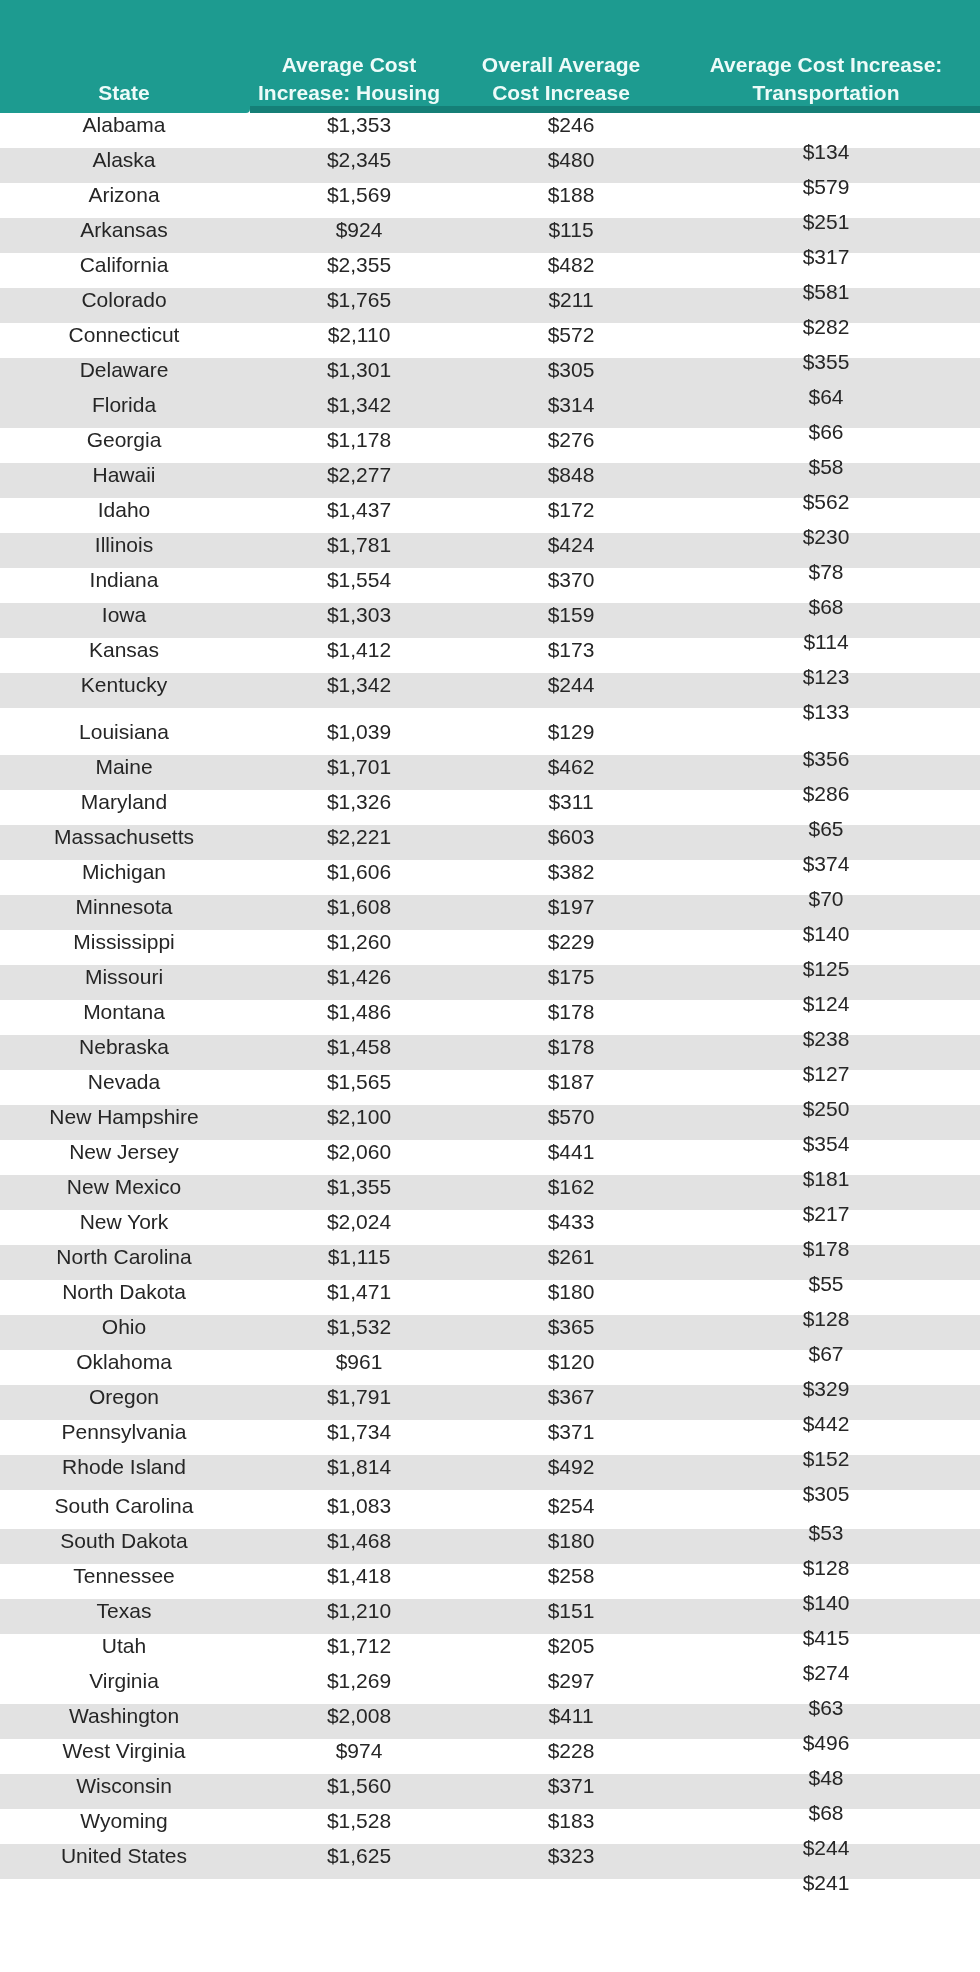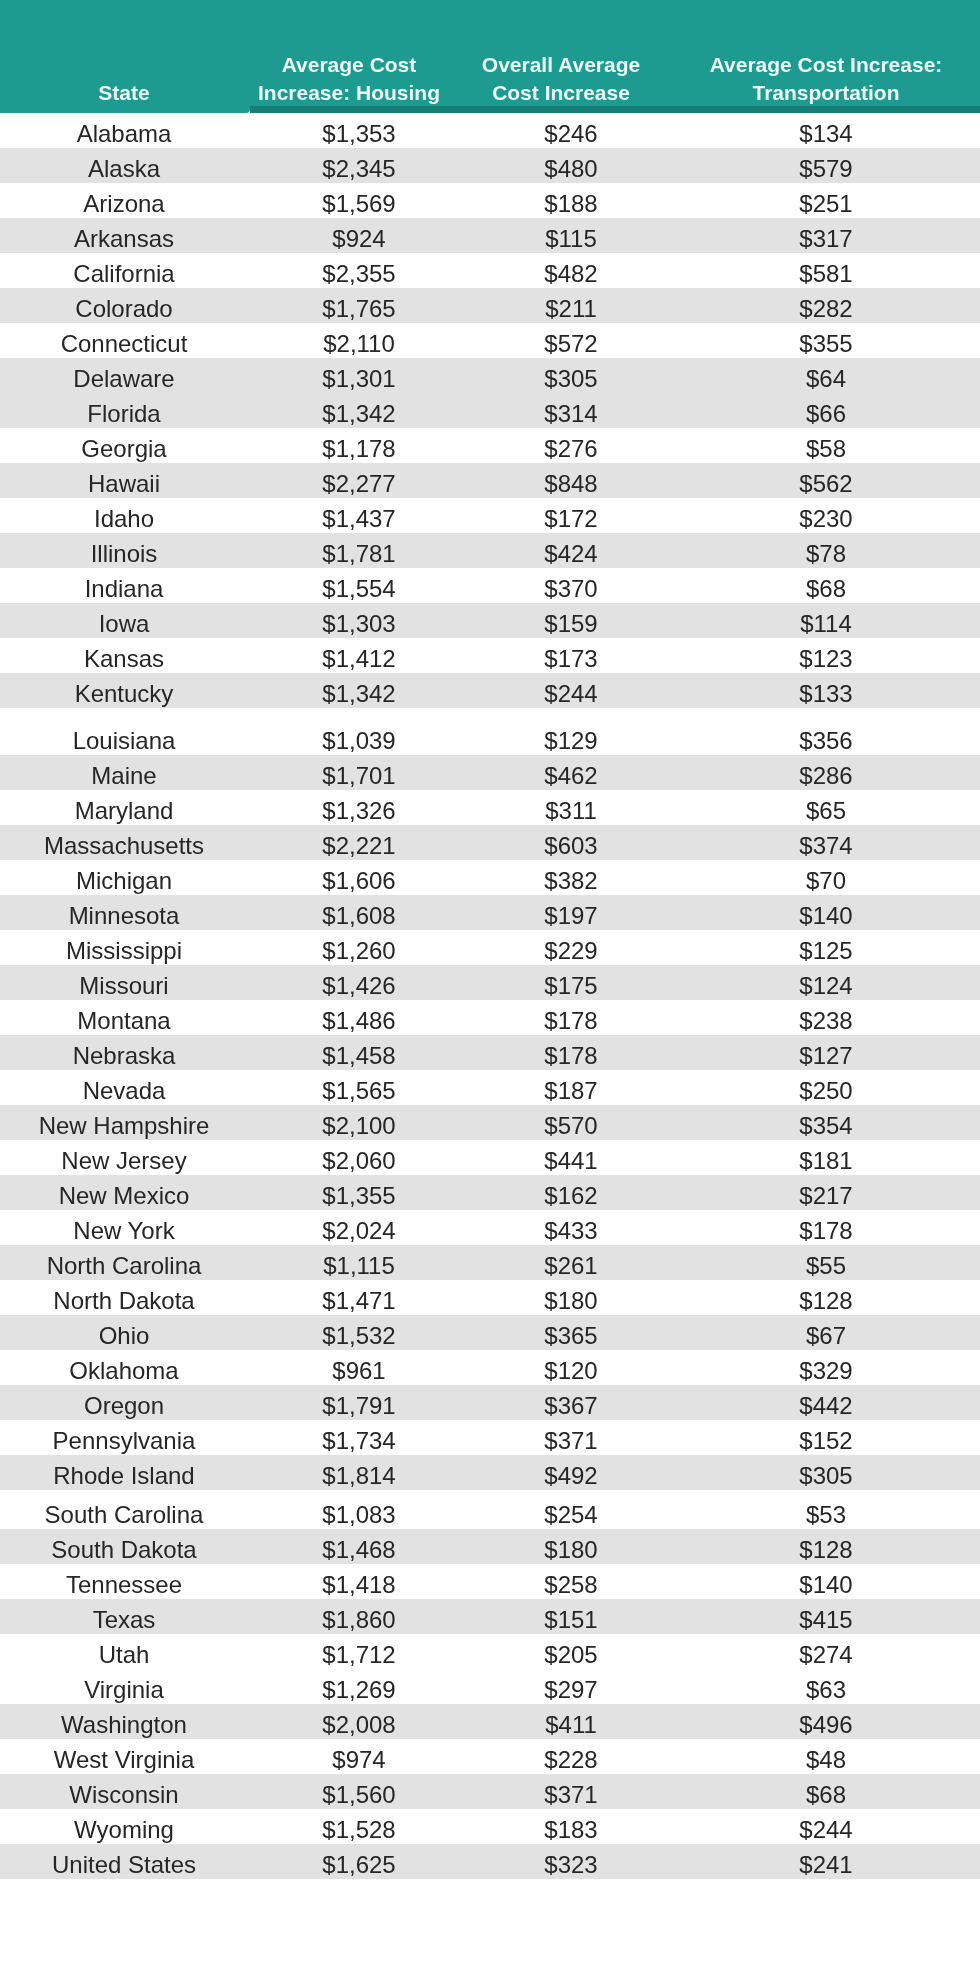--- a/index.html
+++ b/index.html
@@ -31,24 +31,24 @@
     padding: 0 6px;
     box-sizing: border-box;
   }
   .header-seam { display: flex; height: 7px; }
   .seam-left  { width: 250px; background: var(--header-bg, #1d9b90); border-bottom-right-radius: 4px; }
   .seam-right { flex: 1; background: var(--header-underline, #157f77); }
   
   .tbody { width: 100%; }
   .row {
     display: flex;
-    align-items: flex-end;
+    align-items: flex-start;
     height: 35px;
     background: #ffffff;
-    font-size: 24px;
+    font-size: 21px;
   }
   .row.alt { background: var(--stripe, #e2e2e2); }
   .row.total .c0 { font-weight: normal; }
   .cell {
     text-align: center;
     padding: 0 4px;
     box-sizing: border-box;
     white-space: nowrap;
   }
   .c0 { width: 248px; }
@@ -325,21 +325,21 @@
     <div class="cell c3">$128</div>
   </div>
       <div class="row">
     <div class="cell c0">Tennessee</div>
     <div class="cell c1">$1,418</div>
     <div class="cell c2">$258</div>
     <div class="cell c3">$140</div>
   </div>
       <div class="row alt">
     <div class="cell c0">Texas</div>
-    <div class="cell c1">$1,860</div>
+    <div class="cell c1">$1,210</div>
     <div class="cell c2">$151</div>
     <div class="cell c3">$415</div>
   </div>
       <div class="row">
     <div class="cell c0">Utah</div>
     <div class="cell c1">$1,712</div>
     <div class="cell c2">$205</div>
     <div class="cell c3">$274</div>
   </div>
       <div class="row">

